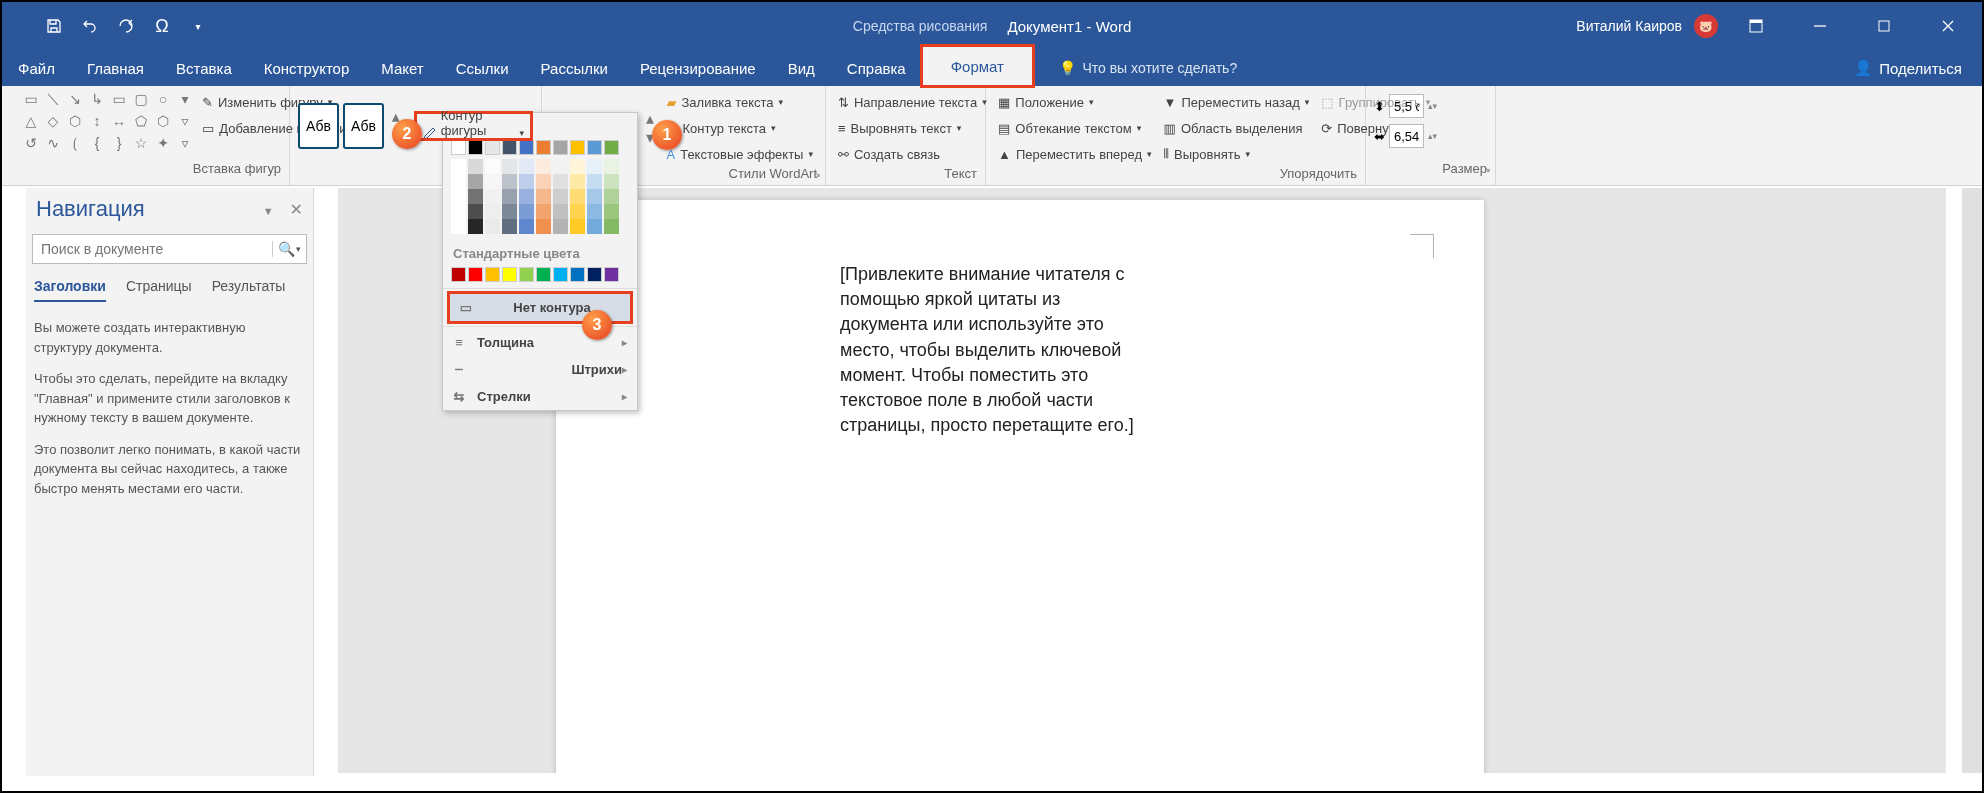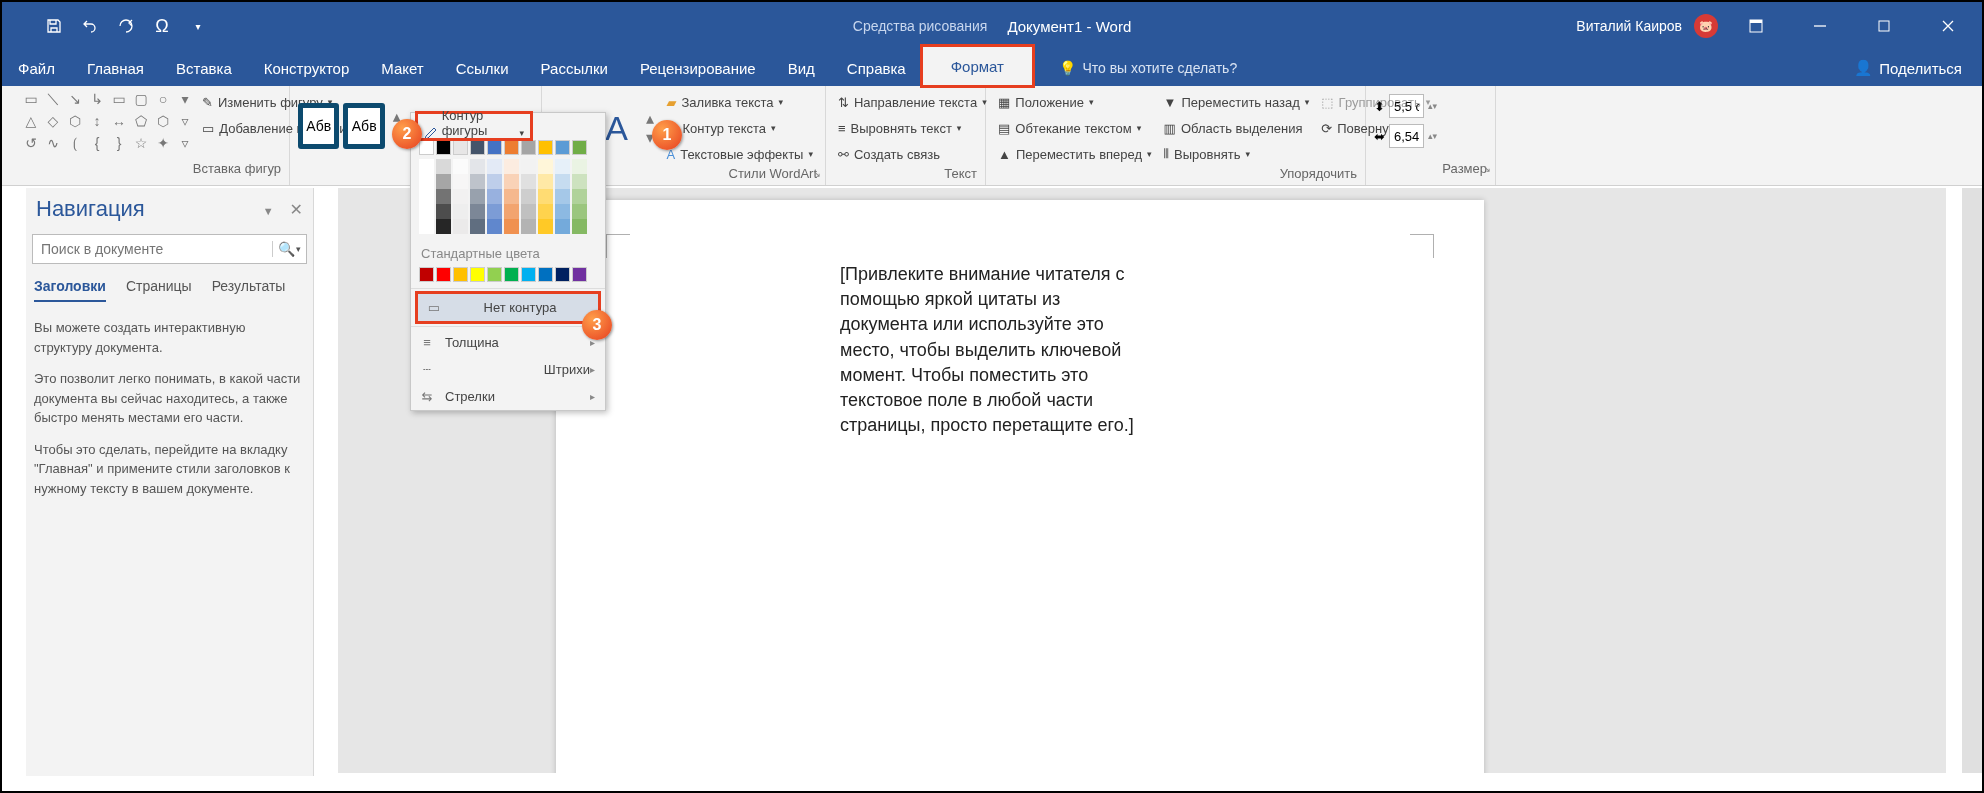--- a/index.html
+++ b/index.html
@@ -27,33 +27,33 @@
 
 .ribbon { background:#f3f3f3; height:100px; display:flex; border-bottom:1px solid #d0d0d0; position:relative; }
 .group { border-right:1px solid #d8d8d8; padding:4px 8px; display:flex; flex-direction:column; }
 .group-body { flex:1; display:flex; align-items:flex-start; gap:4px; }
 .group-label { text-align:right; font-size:13px; color:#666; height:20px; position:relative; }
 .group-label .launcher { position:absolute; right:-4px; top:2px; font-size:10px; color:#888; cursor:pointer; }
 .shape-grid { display:grid; grid-template-columns:repeat(8,18px); gap:4px; }
 .shape-grid .shp { width:18px; height:18px; color:#777; font-size:14px; display:flex; align-items:center; justify-content:center; cursor:pointer; }
 .txtcol { display:flex; flex-direction:column; gap:2px; }
 .txtbtn { display:flex; align-items:center; gap:5px; font-size:13px; color:#444; height:24px; padding:0 4px; cursor:pointer; white-space:nowrap; }
-.abvbox { width:46px; height:46px; border:5px solid #0c4a6e; display:flex; align-items:center; justify-content:center; font-size:14px; cursor:pointer; background:#fff; border-radius:3px; }
+.abvbox { width:46px; height:46px; border:2px solid #0c4a6e; display:flex; align-items:center; justify-content:center; font-size:14px; cursor:pointer; background:#fff; border-radius:3px; }
 .wabox { width:44px; height:44px; display:flex; align-items:center; justify-content:center; font-size:34px; font-weight:300; cursor:pointer; }
 .sizein { display:flex; align-items:center; gap:4px; font-size:13px; }
 .sizein input { width:35px; height:24px; font-size:13px; border:1px solid #bbb; padding:0 4px; }
 
 
 .outline-btn { border:3px solid #e63e1f; height:30px; padding:0 6px; display:flex; align-items:flex-end; gap:4px; font-size:13px; color:#444; cursor:pointer; background:#f3f3f3; position:relative; z-index:6; }
 
 
 .badge { width:30px; height:30px; border-radius:50%; background:radial-gradient(circle at 35% 30%,#ff9e4a,#e63e1f); color:#fff; font-weight:600; font-size:16px; display:flex; align-items:center; justify-content:center; position:absolute; box-shadow:1px 1px 3px rgba(0,0,0,.4); z-index:10; }
 
 
-.dropdown { position:absolute; top:110px; left:408px; width:196px; background:#f3f3f3; border:1px solid #c8c8c8; box-shadow:2px 2px 6px rgba(0,0,0,.25); z-index:5; font-size:13px; color:#444; }
+.dropdown { position:absolute; top:110px; left:440px; width:196px; background:#f3f3f3; border:1px solid #c8c8c8; box-shadow:2px 2px 6px rgba(0,0,0,.25); z-index:5; font-size:13px; color:#444;font-weight:bold; }
 .dropdown .hdr { padding:6px 10px; color:#888; }
 .swatch-row { display:flex; gap:2px; padding:0 8px 4px; }
 .swatch { width:15px; height:15px; border:1px solid #ccc; cursor:pointer; }
 .swatch-grad { display:flex; flex-direction:column; gap:0; padding:0 8px 6px; }
 .swatch-grad .row { display:flex; gap:2px; }
 .swatch-grad .sw { width:15px; height:15px; cursor:pointer; }
 .dd-item { padding:6px 10px 6px 34px; position:relative; cursor:pointer; display:flex; align-items:center; justify-content:space-between; }
 .dd-item .chev { font-size:10px; color:#888; }
 .dd-item .ic { position:absolute; left:8px; width:16px; height:16px; display:flex; align-items:center; justify-content:center; color:#777; }
 .no-outline { border:3px solid #e63e1f; margin:2px 4px; background:#d6dde7; }
@@ -475,22 +475,22 @@
         <span style="font-size:9px">▾</span>
       </div>
   </div>
   <div class="nav-tabs">
     <div class="nt active">Заголовки</div>
     <div class="nt">Страницы</div>
     <div class="nt">Результаты</div>
   </div>
   <div class="nav-body">
     <p>Вы можете создать интерактивную структуру документа.</p>
+    <p>Чтобы это сделать, перейдите на вкладку "Главная" и примените стили заголовков к нужному тексту в вашем документе.</p>
     <p>Это позволит легко понимать, в какой части документа вы сейчас находитесь, а также быстро менять местами его части.</p>
-    <p>Чтобы это сделать, перейдите на вкладку "Главная" и примените стили заголовков к нужному тексту в вашем документе.</p>
   </div>
 </div>
 
 <div class="doc-area">
   <div class="page">
     <div class="corner tl"></div>
     <div class="corner tr"></div>
     <div class="textbox">[Привлеките внимание читателя с помощью яркой цитаты из документа или используйте это место, чтобы выделить ключевой момент. Чтобы поместить это текстовое поле в любой части страницы, просто перетащите его.]</div>
   </div>
 </div>

